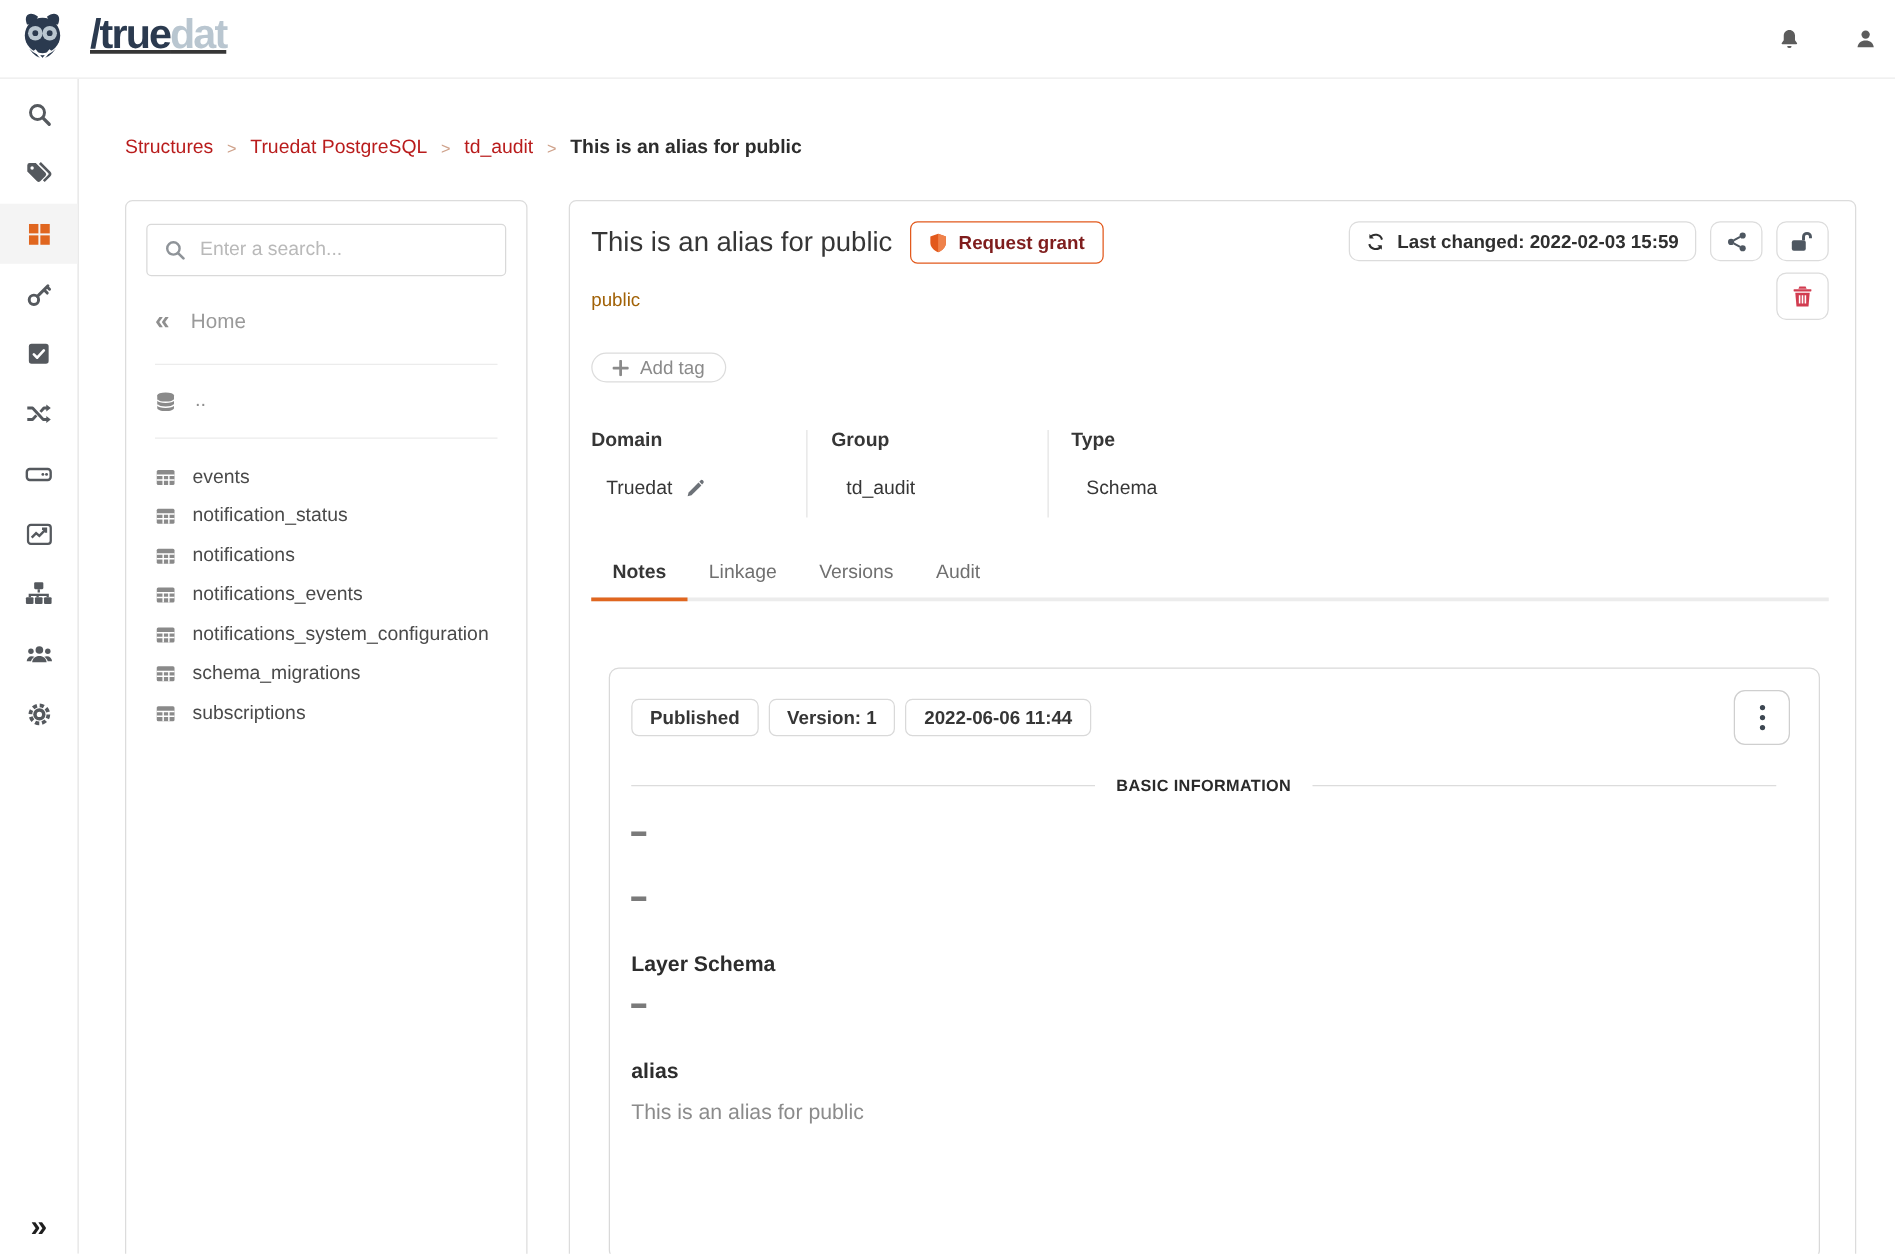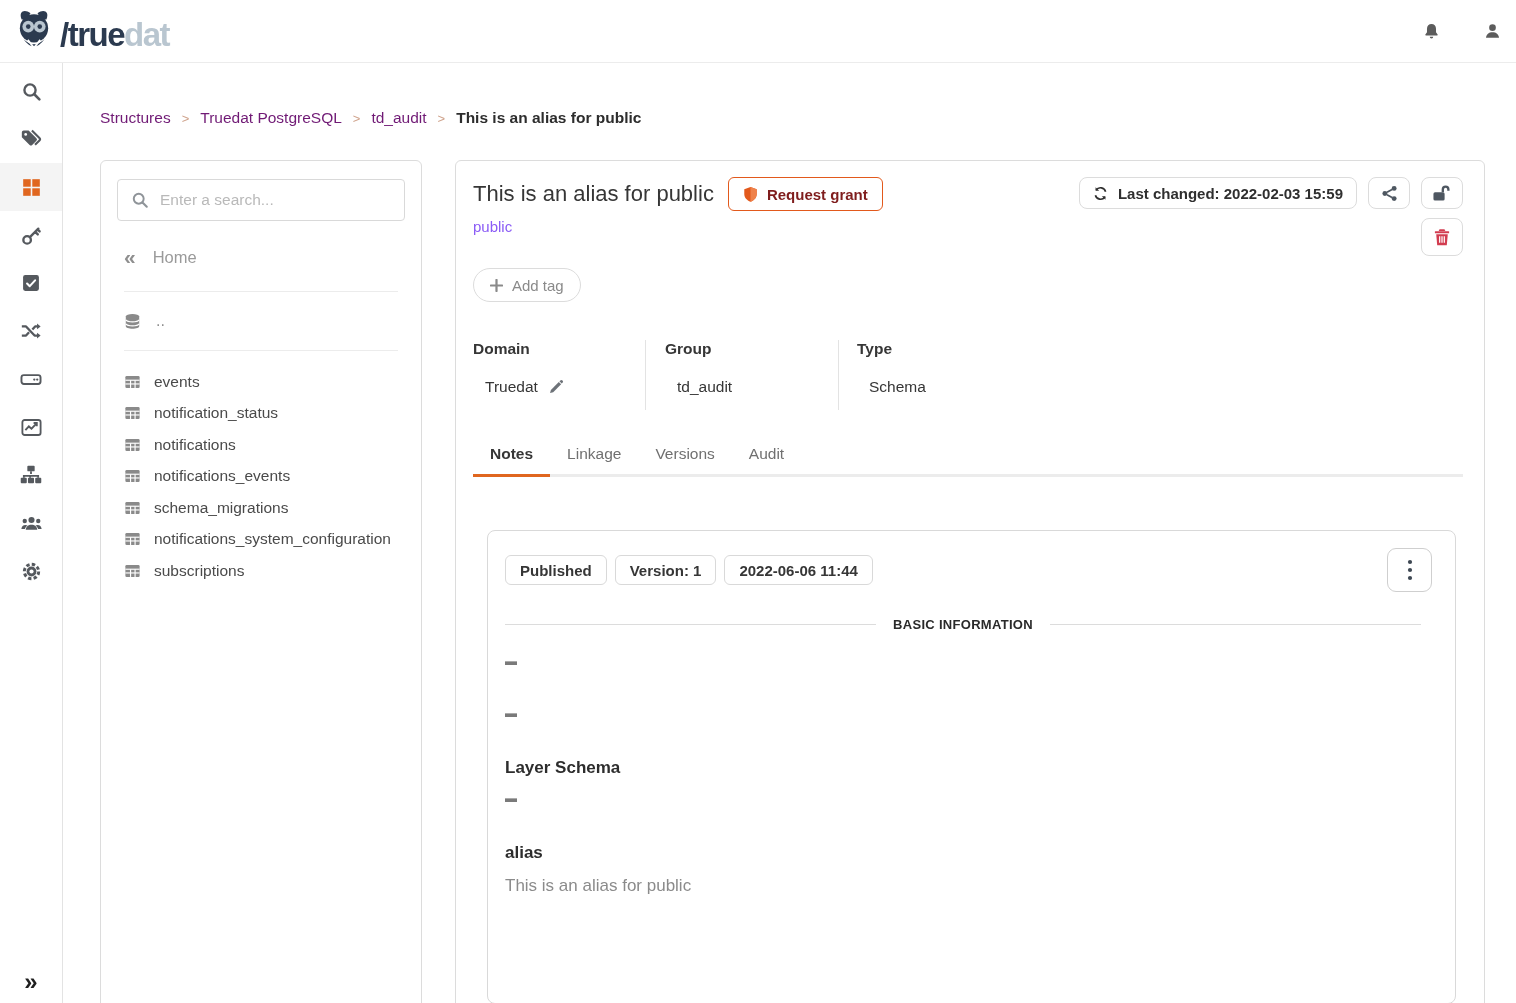--- a/index.html
+++ b/index.html
@@ -4,40 +4,40 @@
 <style>
   * { box-sizing: border-box; margin: 0; padding: 0; }
   html,body { width:1516px; height:1003px; overflow:hidden; background:#fff;
     font-family:"Liberation Sans", sans-serif; color:#363636; }
   .app { position:relative; width:1516px; height:1003px; overflow:hidden; }
 
   
   .header { position:absolute; top:0; left:0; width:100%; height:63px; background:#fff;
     border-bottom:1px solid #ececec; display:flex; align-items:center; justify-content:space-between;
     padding:0 14px 0 12px; z-index:6; }
-  .brand { display:flex; align-items:flex-end; gap:4px; cursor:pointer; }
+  .brand { display:flex; align-items:flex-start; gap:16px; cursor:pointer;text-decoration:underline; }
   .brand-text { font-size:33px; font-weight:bold; letter-spacing:-1.5px; color:#2b3a4f; }
   .brand-text .dat { color:#b9c6d0; }
   .header-actions { display:flex; align-items:center; gap:42px; color:#5c5c5c; }
   .header-icon { cursor:pointer; display:flex; }
 
   
   .rail { position:absolute; top:63px; left:0; width:63px; bottom:0; background:#fff;
     border-right:1px solid #e3e3e3; display:flex; flex-direction:column; z-index:5; padding-top:4px; }
   .rail-item { height:48px; display:flex; align-items:center; justify-content:center;
     color:#55595e; cursor:pointer; }
   .rail-item.active { background:#f4f4f4; color:#e0661f; }
   .rail-spacer { flex:1; }
   .rail-expand { height:42px; display:flex; align-items:center; justify-content:center;
     font-size:24px; font-weight:bold; color:#1f1f1f; cursor:pointer; }
 
   
   .breadcrumb { position:absolute; top:109px; left:100px; display:flex; align-items:center;
     gap:11px; font-size:15.5px; z-index:4; }
-  .crumb-link { color:#701a75; cursor:pointer; }
+  .crumb-link { color:#b91c1c; cursor:pointer; }
   .crumb-sep { color:#cfa28b; font-size:13px; }
   .crumb-current { color:#2d2d2d; font-weight:bold; }
 
   
   .left-panel { position:absolute; top:160px; left:100px; width:322px; height:870px;
     background:#fff; border:1px solid #dcdcdc; border-radius:6px; padding:18px 16px; }
   .search-box { display:flex; align-items:center; gap:11px; height:42px; border:1px solid #d9d9d9;
     border-radius:4px; padding:0 13px; color:#8f9499; }
   .search-box input { flex:1; border:none; outline:none; font-size:15.5px; color:#555;
     font-family:inherit; background:transparent; }
@@ -54,32 +54,32 @@
   .table-row svg { color:#8a8a8a; flex:none; }
 
   
   .main-card { position:absolute; top:160px; left:455px; width:1030px; height:870px;
     background:#fff; border:1px solid #dcdcdc; border-radius:6px; padding:16px 21px 0 17px; }
   .title-row { display:flex; align-items:center; gap:14px; }
   .page-title { font-size:22px; font-weight:normal; color:#363636; }
   .grant-btn { display:inline-flex; align-items:center; gap:9px; height:34px; padding:0 14px;
     background:#fff; border:1px solid #e2591c; border-radius:6px; color:#7f1d1d;
     font-size:15px; font-weight:bold; cursor:pointer; font-family:inherit; }
-  .subtitle { margin-top:7px; color:#8b5cf6; font-size:15px; }
+  .subtitle { margin-top:21px; color:#a16207; font-size:15px; }
 
   .controls { position:absolute; top:16px; right:21px; display:flex; flex-direction:column;
     align-items:flex-end; gap:9px; }
   .controls-row { display:flex; gap:11px; }
   .ctl-btn { display:flex; align-items:center; justify-content:center; background:#fff;
     border:1px solid #dcdcdc; border-radius:8px; height:32px; cursor:pointer; color:#4e5761; font-family:inherit; }
   .last-changed { gap:10px; padding:0 13px; font-size:15px; font-weight:bold; color:#2f2f2f; }
   .icon-btn { width:42px; }
   .trash-btn { width:42px; height:38px; color:#d23c50; }
 
-  .add-tag { margin-top:33px; display:inline-flex; align-items:center; gap:9px; height:34px;
+  .add-tag { margin-top:33px; display:inline-flex; align-items:center; gap:9px; height:24px;
     padding:0 16px; background:#fff; border:1px solid #dcdcdc; border-radius:17px;
     color:#8a8a8a; font-size:15px; cursor:pointer; font-family:inherit; }
 
   .meta { display:flex; margin-top:38px; }
   .meta-col { padding-bottom:14px; }
   .meta-col.c1 { width:173px; border-right:1px solid #e3e3e3; }
   .meta-col.c2 { width:193px; border-right:1px solid #e3e3e3; padding-left:19px; }
   .meta-col.c3 { padding-left:18px; }
   .meta-label { font-size:15.5px; font-weight:bold; color:#363636; }
   .meta-value { margin-top:20px; padding-left:12px; font-size:15.5px; color:#363636;
@@ -319,33 +319,33 @@
       <div class="table-row">
         <svg width="17" height="16" viewBox="0 0 18 18" fill="currentColor">
             <rect x="1" y="2.3" width="16" height="13.4" rx="1.4"></rect>
             <g stroke="#fff" stroke-width="1.3">
               <line x1="1" y1="7" x2="17" y2="7"></line>
               <line x1="1" y1="11.2" x2="17" y2="11.2"></line>
               <line x1="6.8" y1="7" x2="6.8" y2="15.7"></line>
               <line x1="11.9" y1="7" x2="11.9" y2="15.7"></line>
             </g>
           </svg>
+        <span>notifications_system_configuration</span>
+      </div>
+      <div class="table-row">
+        <svg width="17" height="16" viewBox="0 0 18 18" fill="currentColor">
+            <rect x="1" y="2.3" width="16" height="13.4" rx="1.4"></rect>
+            <g stroke="#fff" stroke-width="1.3">
+              <line x1="1" y1="7" x2="17" y2="7"></line>
+              <line x1="1" y1="11.2" x2="17" y2="11.2"></line>
+              <line x1="6.8" y1="7" x2="6.8" y2="15.7"></line>
+              <line x1="11.9" y1="7" x2="11.9" y2="15.7"></line>
+            </g>
+          </svg>
         <span>schema_migrations</span>
-      </div>
-      <div class="table-row">
-        <svg width="17" height="16" viewBox="0 0 18 18" fill="currentColor">
-            <rect x="1" y="2.3" width="16" height="13.4" rx="1.4"></rect>
-            <g stroke="#fff" stroke-width="1.3">
-              <line x1="1" y1="7" x2="17" y2="7"></line>
-              <line x1="1" y1="11.2" x2="17" y2="11.2"></line>
-              <line x1="6.8" y1="7" x2="6.8" y2="15.7"></line>
-              <line x1="11.9" y1="7" x2="11.9" y2="15.7"></line>
-            </g>
-          </svg>
-        <span>notifications_system_configuration</span>
       </div>
       <div class="table-row">
         <svg width="17" height="16" viewBox="0 0 18 18" fill="currentColor">
             <rect x="1" y="2.3" width="16" height="13.4" rx="1.4"></rect>
             <g stroke="#fff" stroke-width="1.3">
               <line x1="1" y1="7" x2="17" y2="7"></line>
               <line x1="1" y1="11.2" x2="17" y2="11.2"></line>
               <line x1="6.8" y1="7" x2="6.8" y2="15.7"></line>
               <line x1="11.9" y1="7" x2="11.9" y2="15.7"></line>
             </g>

